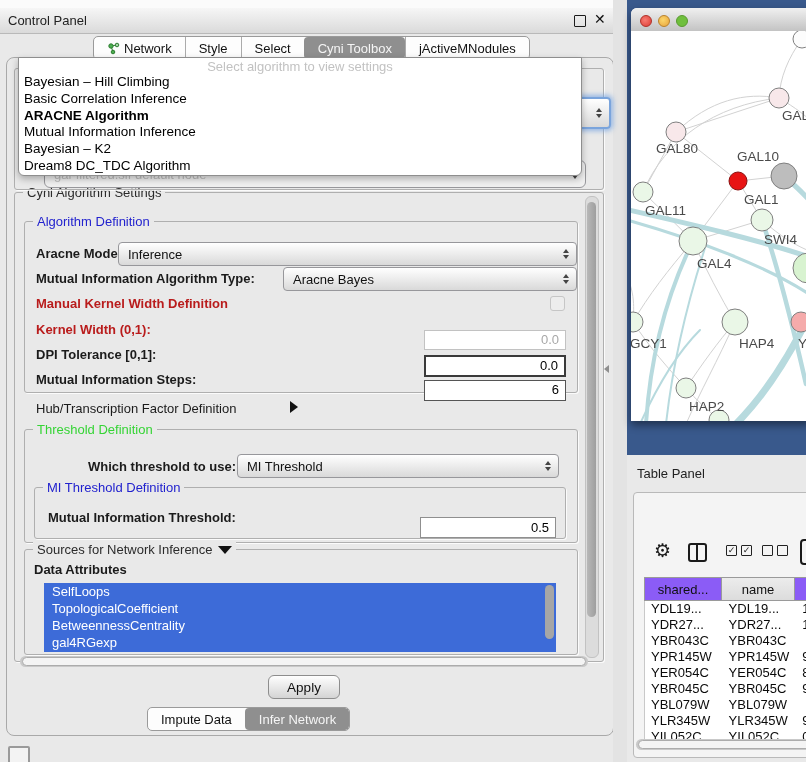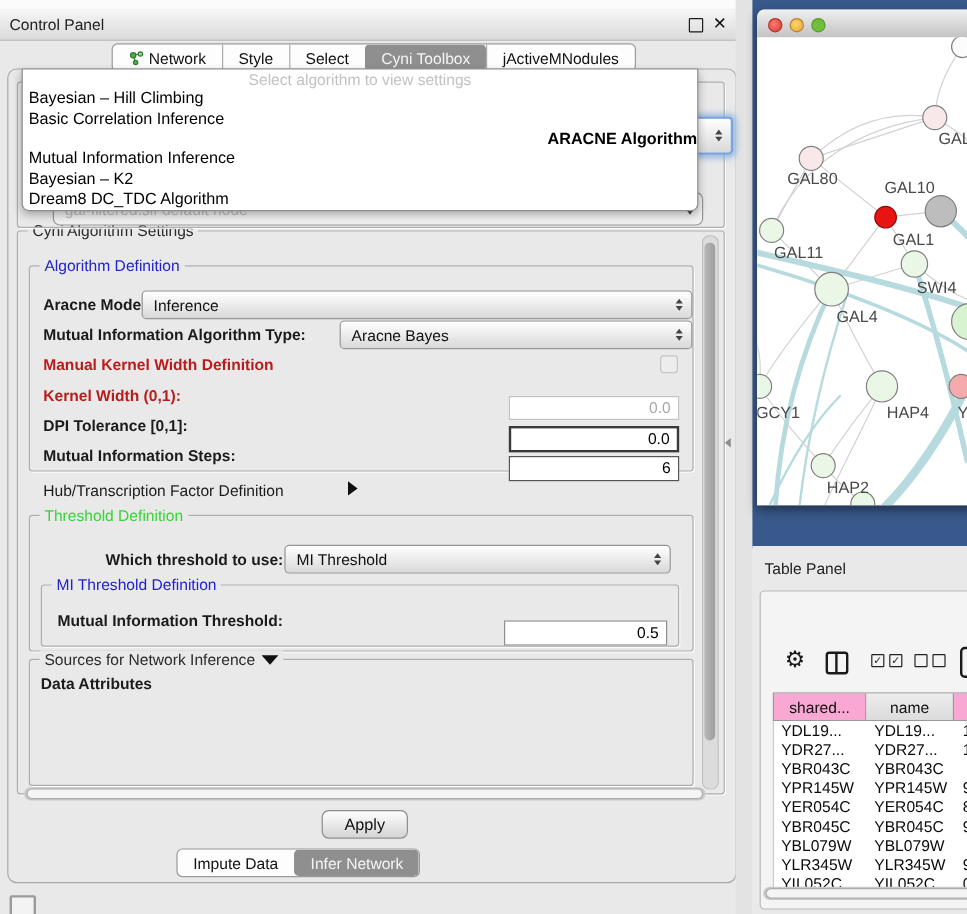--- a/index.html
+++ b/index.html
@@ -33,21 +33,21 @@
   .combo .spin{margin-left:auto;margin-right:7px;display:flex;flex-direction:column;gap:2px;}
   .combo .spin i{display:block;width:0;height:0;border-left:3.5px solid transparent;border-right:3.5px solid transparent;}
   .combo .spin i.up{border-bottom:4px solid #444;}
   .combo .spin i.dn{border-top:4px solid #444;}
   
   .tinput{position:absolute;background:#fff;font-size:13px;text-align:right;padding:0 6px;box-sizing:border-box;font-family:"Liberation Sans","DejaVu Sans",sans-serif;margin-top:12px;}
   
   .popup{position:absolute;left:18px;top:57px;width:562px;height:117px;background:#fff;border:1px solid #8e8e8e;border-radius:0 0 6px 6px;box-shadow:0 3px 7px rgba(0,0,0,.28);z-index:30;overflow:hidden;}
   .popup-prompt{font-size:13px;color:#C2C2C2;text-align:center;padding-top:1px;height:15px;}
   .popup-item{font-size:13.5px;color:#000;padding-left:5px;height:16.8px;line-height:16.5px;cursor:pointer;}
-  .popup-item.bold{font-weight:bold;text-align:right;}
+  .popup-item.bold{font-weight:bold;}
   
   .attr-item{height:17px;line-height:17px;background:#3D6BD8;color:#fff;font-size:13px;padding-left:8px;cursor:pointer;}
   
   .sb-track-v{position:absolute;background:#DCDCDC;border:1px solid #C2C2C2;border-radius:6px;}
   .sb-thumb{position:absolute;background:linear-gradient(90deg,#B8B8B8,#9E9E9E);border-radius:5px;}
   .hscroll{position:absolute;background:#C9C9C9;border-radius:6px;}
   .hscroll .hthumb{position:absolute;left:2px;top:1px;right:2px;bottom:1px;background:#F4F4F4;border:1px solid #ACACAC;border-radius:5px;}
   
   .btn{position:absolute;display:flex;align-items:center;justify-content:center;font-size:13.5px;color:#111;background:linear-gradient(#FEFEFE,#D4D4D4);border:1px solid #8d8d8d;border-radius:6px;cursor:pointer;}
   .tri-r{display:inline-block;width:0;height:0;border-top:6px solid transparent;border-bottom:6px solid transparent;border-left:8px solid #111;vertical-align:-1px;}
@@ -69,21 +69,21 @@
   .tp-inner{position:absolute;left:6px;top:37px;width:185px;height:264px;background:#F4F4F4;border:1px solid #B9B9B9;border-radius:4px;}
   .gear{position:absolute;left:20px;top:48px;font-size:19px;color:#1a1a1a;line-height:19px;cursor:pointer;}
   .splitico{position:absolute;left:54px;top:50px;width:15px;height:15px;border:2px solid #1a1a1a;border-radius:3px;cursor:pointer;}
   .splitico:after{content:"";position:absolute;left:6px;top:0;width:2px;height:15px;background:#1a1a1a;}
   .ckrow{position:absolute;display:flex;gap:4px;cursor:pointer;}
   .ck{width:9px;height:9px;border:1.5px solid #222;border-radius:1px;font-size:9px;line-height:9px;text-align:center;color:#222;font-weight:bold;}
   .docico{position:absolute;left:166px;top:46px;width:22px;height:22px;border:2px solid #1a1a1a;border-radius:4px;background:#F4F4F4;cursor:pointer;}
   .tbl{position:absolute;left:10px;top:84px;width:192px;}
   .tbl-head{display:flex;height:24px;border:1px solid #9a9a9a;box-sizing:border-box;}
   .th{display:flex;align-items:center;justify-content:center;font-size:13px;color:#111;border-right:1px solid #9a9a9a;background:linear-gradient(#ECECEC,#DCDCDC);overflow:hidden;}
-  .th.sel{background:#f9a8d4;}
+  .th.sel{background:#8b5cf6;}
   .tbl-body{background:#fff;border-left:1px solid #C9C9C9;}
   .tr{display:flex;height:16px;}
   .td{font-size:13px;color:#0a0a0a;padding-left:6px;overflow:hidden;white-space:nowrap;box-sizing:border-box;}
   .mini-icon{position:absolute;left:8px;top:746px;width:18px;height:16px;border:2px solid #9a9a9a;border-radius:2px;background:#F3F3F3;cursor:pointer;}
   .splitter-mark{position:absolute;left:604px;top:365px;width:0;height:0;border-top:4px solid transparent;border-bottom:4px solid transparent;border-right:5px solid #8f8f8f;}
   svg text{font-family:"Liberation Sans","DejaVu Sans",sans-serif;}
 </style>
 </head>
 <body>
 
@@ -206,20 +206,29 @@
   <div class="lbl b" style="left:48px;top:510px;">Mutual Information Threshold:</div>
   <div class="tinput" style="left:420px;top:505px;width:136px;height:21px;line-height:19px;border:1px solid #8f8f8f;color:#000;">0.5</div>
 
   <div class="group" style="left:24px;top:549px;width:552px;height:104px;">
     <span class="gtitle" style="display:flex;align-items:center;gap:5px;">
       <span>Sources for Network Inference</span>
       <span class="tri-d"></span>
     </span>
   </div>
   <div class="lbl b" style="left:34px;top:562px;">Data Attributes</div>
+  <div class="abs" style="left:44px;top:583px;width:512px;height:69px;background:#3D6BD8;overflow:hidden;">
+    <div id="attr-list">
+        <div class="attr-item" style="background: rgb(61, 107, 216);">SelfLoops</div>
+        <div class="attr-item" style="background: rgb(61, 107, 216);">TopologicalCoefficient</div>
+        <div class="attr-item" style="background: rgb(61, 107, 216);">BetweennessCentrality</div>
+        <div class="attr-item" style="background: rgb(61, 107, 216);">gal4RGexp</div>
+      </div>
+    <div class="sb-thumb" style="right:2px;top:2px;width:9px;height:54px;background:#A6A6A6;"></div>
+  </div>
   <div class="hscroll" style="left:20px;top:656px;width:568px;height:11px;">
     <div class="hthumb"></div>
   </div>
 
   <div class="btn" style="left:268px;top:675px;width:70px;height:22px;">Apply</div>
   <div id="bottom-tabs" class="segctl" style="left:147px;top:707px;">
       <div class="seg">
         <span>Impute Data</span>
       </div>
       <div class="seg active">

